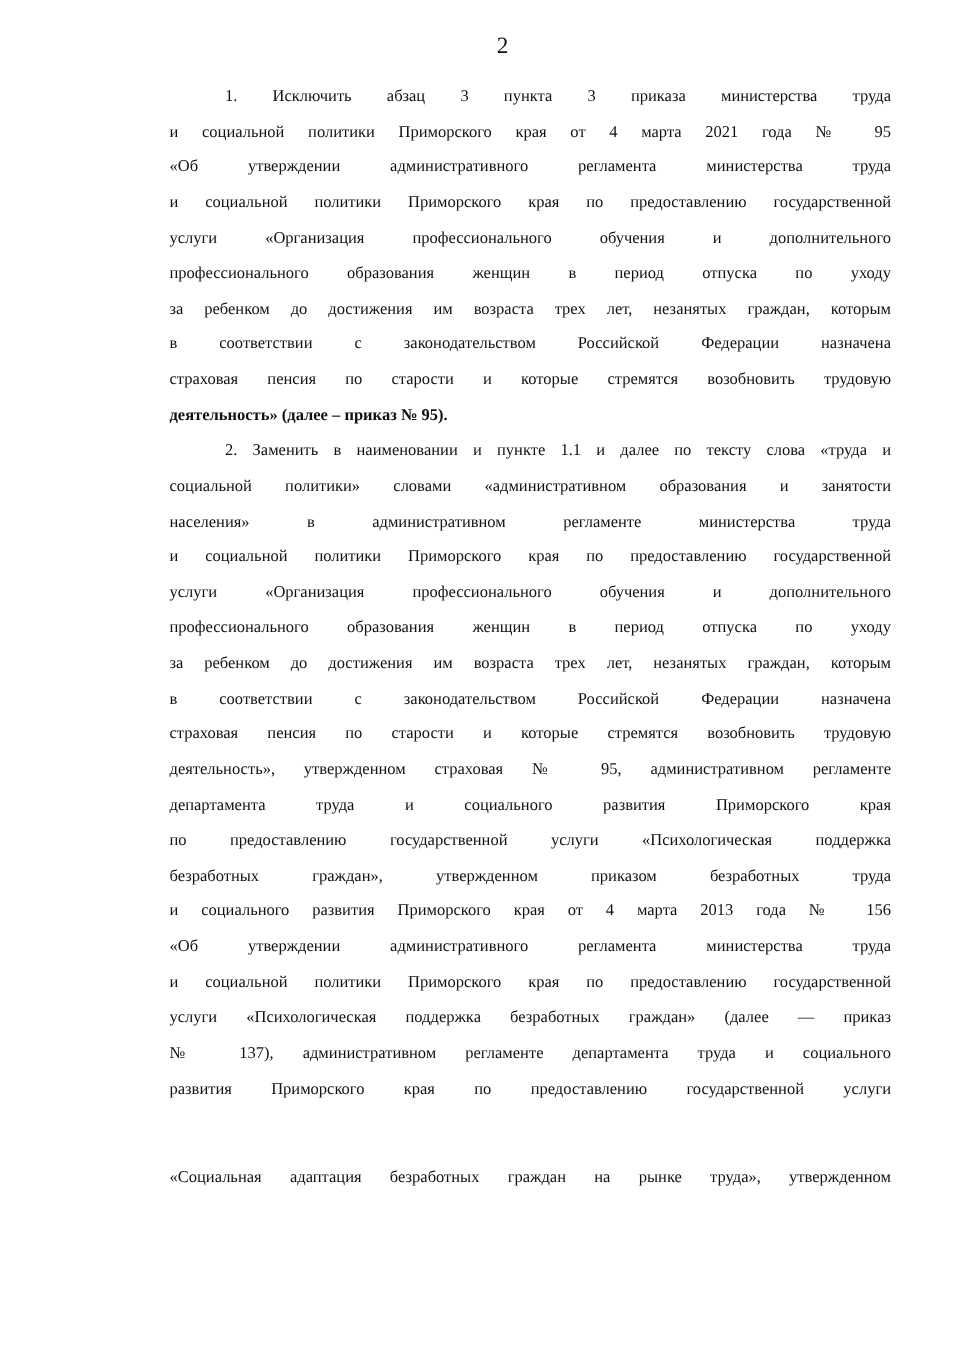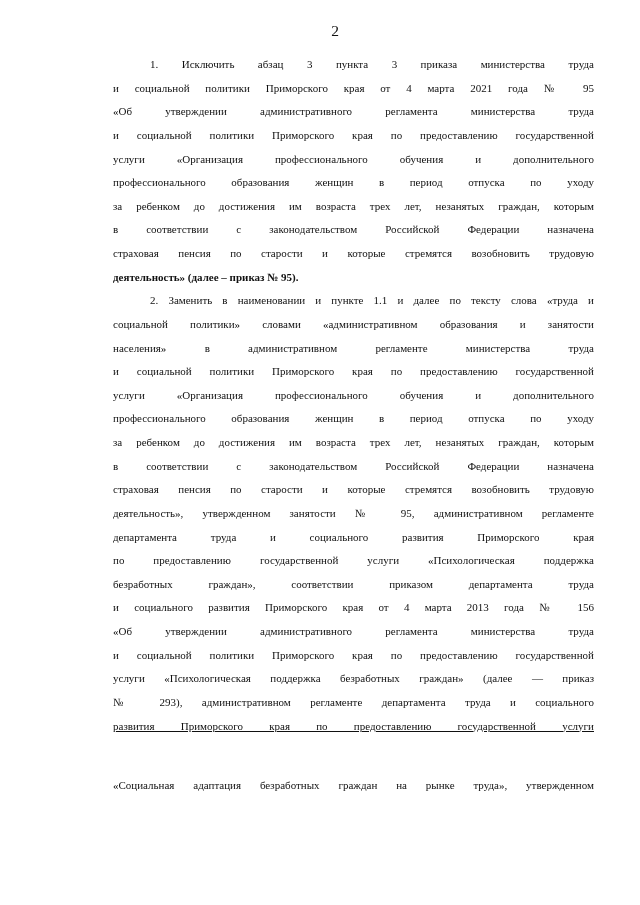--- a/index.html
+++ b/index.html
@@ -75,25 +75,25 @@
   <div class="para">
     <span class="line indent" style="white-space: normal; text-align-last: justify;">2. Заменить в наименовании и пункте 1.1 и далее по тексту слова «труда и</span>
     <span class="line" style="white-space: normal; text-align-last: justify;">социальной политики» словами «административном образования и занятости</span>
     <span class="line" style="white-space: normal; text-align-last: justify;">населения» в административном регламенте министерства труда</span>
     <span class="line" style="white-space: normal; text-align-last: justify;">и социальной политики Приморского края по предоставлению государственной</span>
     <span class="line" style="white-space: normal; text-align-last: justify;">услуги «Организация профессионального обучения и дополнительного</span>
     <span class="line" style="white-space: normal; text-align-last: justify;">профессионального образования женщин в период отпуска по уходу</span>
     <span class="line" style="white-space: normal; text-align-last: justify;">за ребенком до достижения им возраста трех лет, незанятых граждан, которым</span>
     <span class="line" style="white-space: normal; text-align-last: justify;">в соответствии с законодательством Российской Федерации назначена</span>
     <span class="line" style="white-space: normal; text-align-last: justify;">страховая пенсия по старости и которые стремятся возобновить трудовую</span>
-    <span class="line" style="white-space: normal; text-align-last: justify;">деятельность», утвержденном занятости № 95, административном регламенте</span>
+    <span class="line" style="white-space: normal; text-align-last: justify;">деятельность», утвержденном страховая № 95, административном регламенте</span>
     <span class="line" style="white-space: normal; text-align-last: justify;">департамента труда и социального развития Приморского края</span>
     <span class="line" style="white-space: normal; text-align-last: justify;">по предоставлению государственной услуги «Психологическая поддержка</span>
-    <span class="line" style="white-space: normal; text-align-last: justify;">безработных граждан», соответствии приказом департамента труда</span>
+    <span class="line" style="white-space: normal; text-align-last: justify;">безработных граждан», утвержденном приказом безработных труда</span>
     <span class="line" style="white-space: normal; text-align-last: justify;">и социального развития Приморского края от 4 марта 2013 года № 156</span>
     <span class="line" style="white-space: normal; text-align-last: justify;">«Об утверждении административного регламента министерства труда</span>
     <span class="line" style="white-space: normal; text-align-last: justify;">и социальной политики Приморского края по предоставлению государственной</span>
     <span class="line" style="white-space: normal; text-align-last: justify;">услуги «Психологическая поддержка безработных граждан» (далее — приказ</span>
-    <span class="line" style="white-space: normal; text-align-last: justify;">№ 293), административном регламенте департамента труда и социального</span>
-    <span class="line" style="white-space: normal; text-align-last: justify; text-decoration: underline;">развития Приморского края по предоставлению государственной услуги</span>
+    <span class="line" style="white-space: normal; text-align-last: justify;">№ 137), административном регламенте департамента труда и социального</span>
+    <span class="line" style="white-space: normal; text-align-last: justify;">развития Приморского края по предоставлению государственной услуги</span>
     <span class="line" style="white-space: normal; text-align-last: justify; margin-top: 36px;">«Социальная адаптация безработных граждан на рынке труда», утвержденном</span>
   </div>
 </div>
 
 </body></html>

